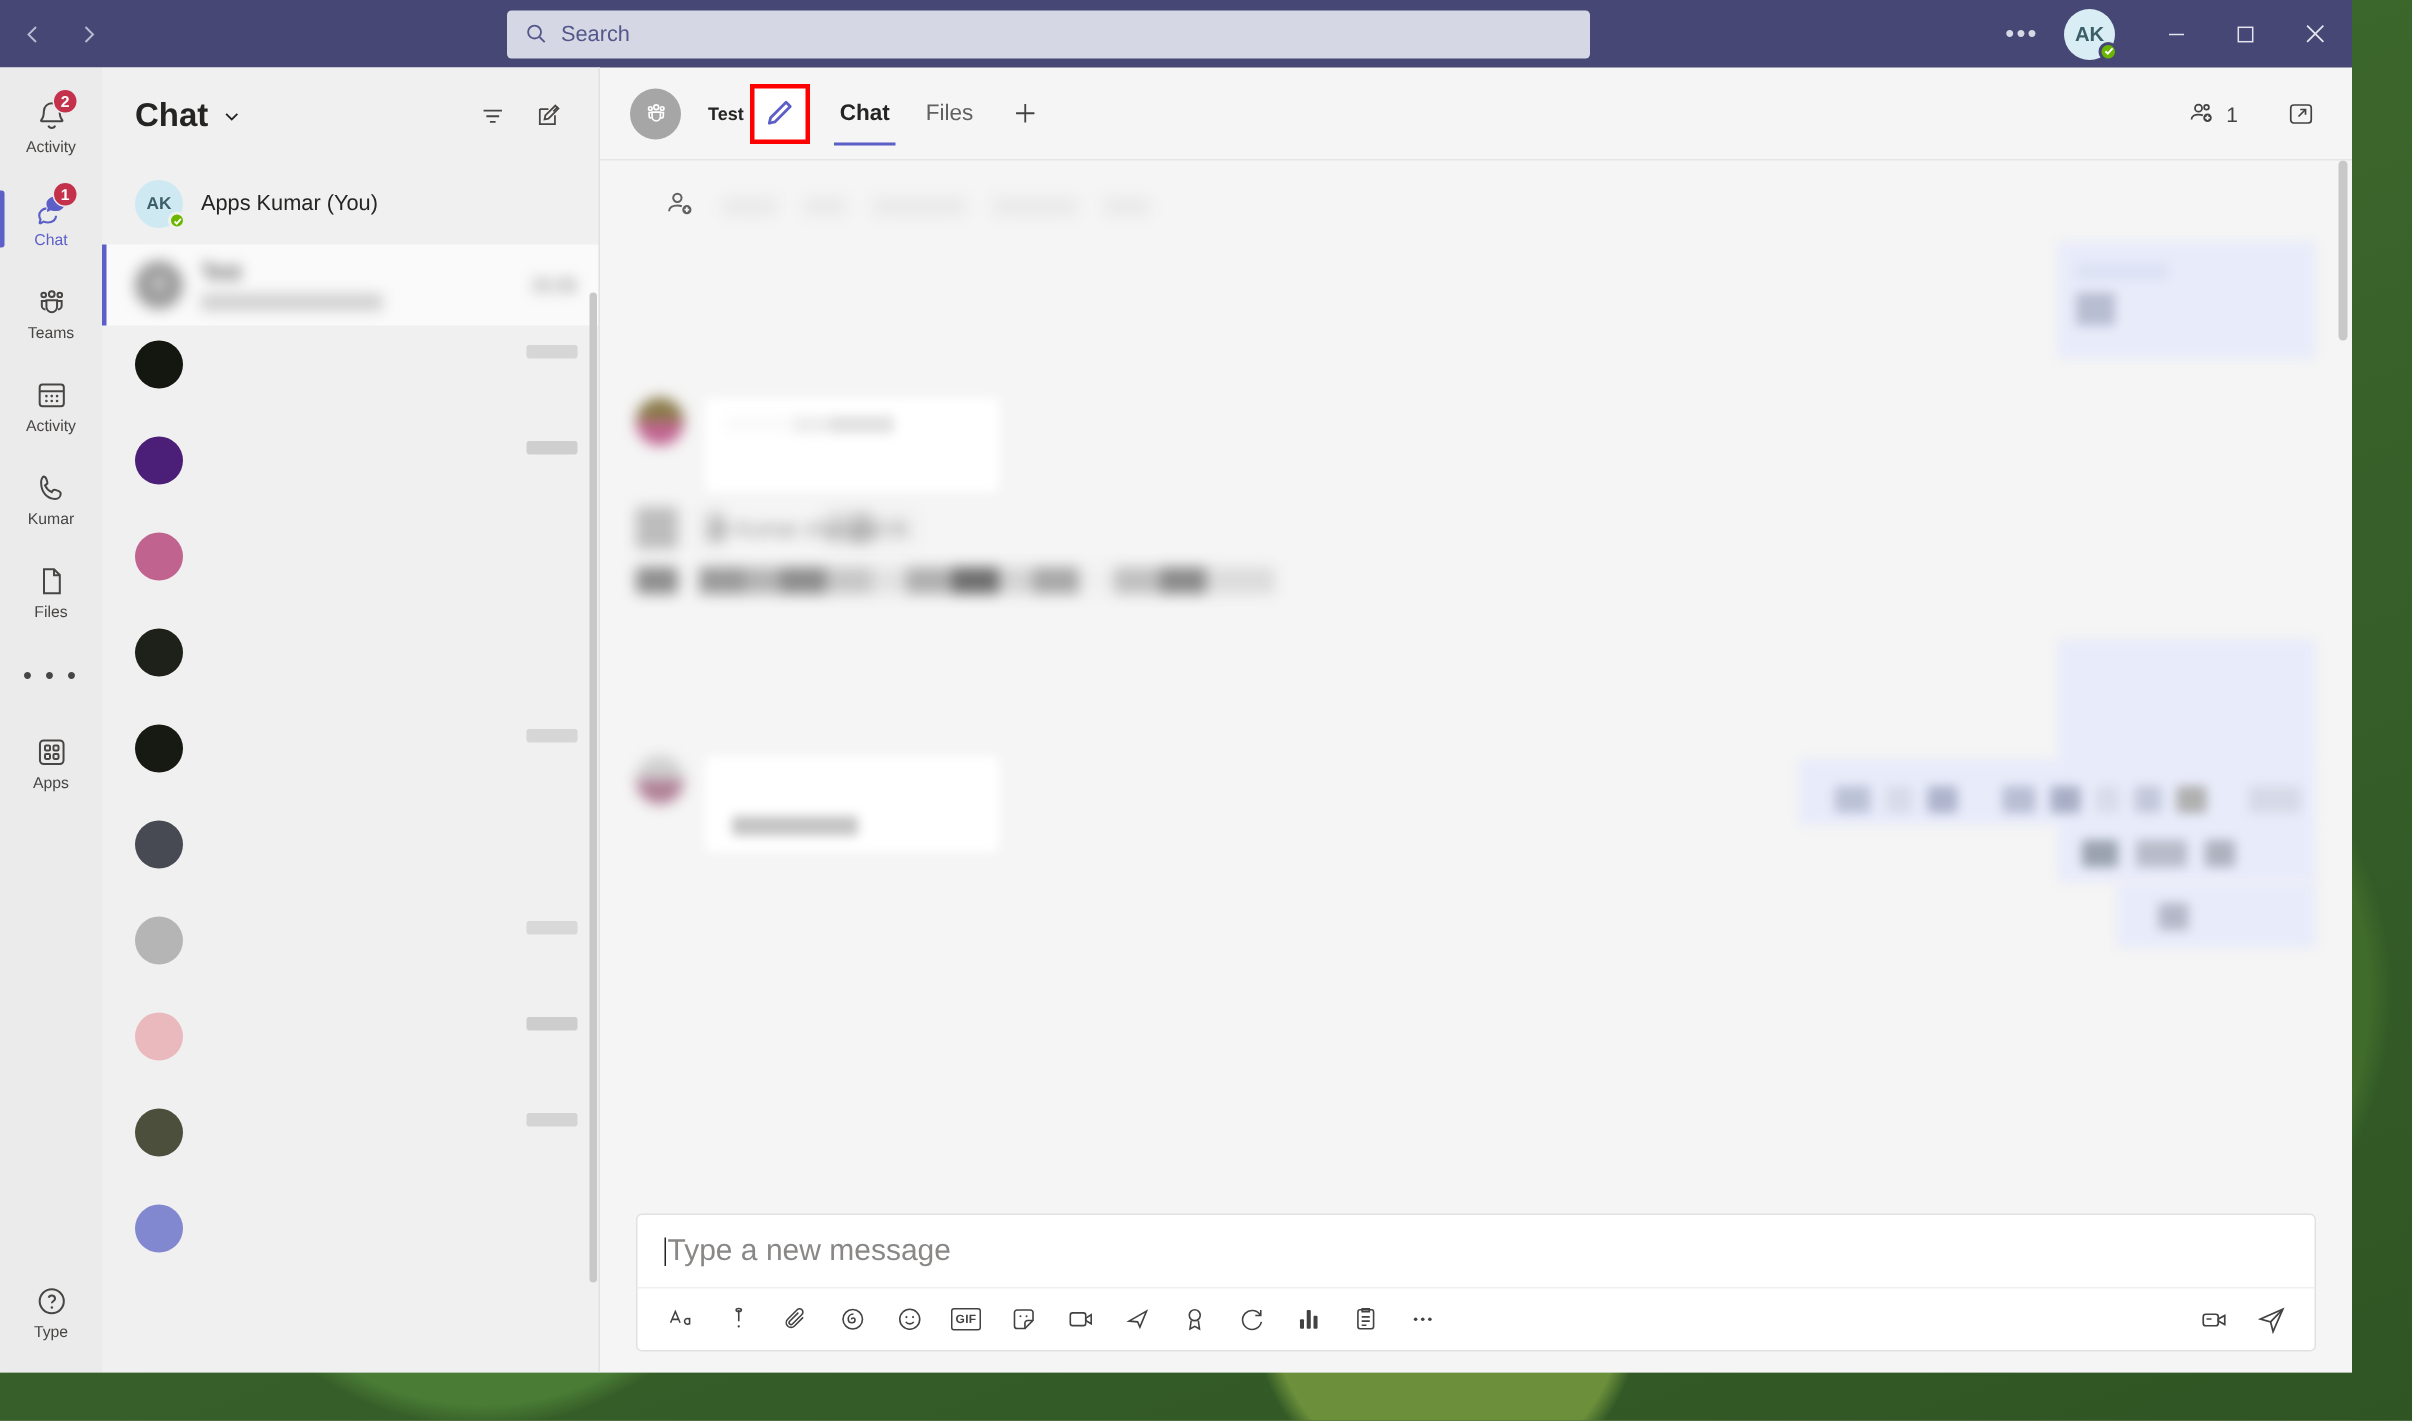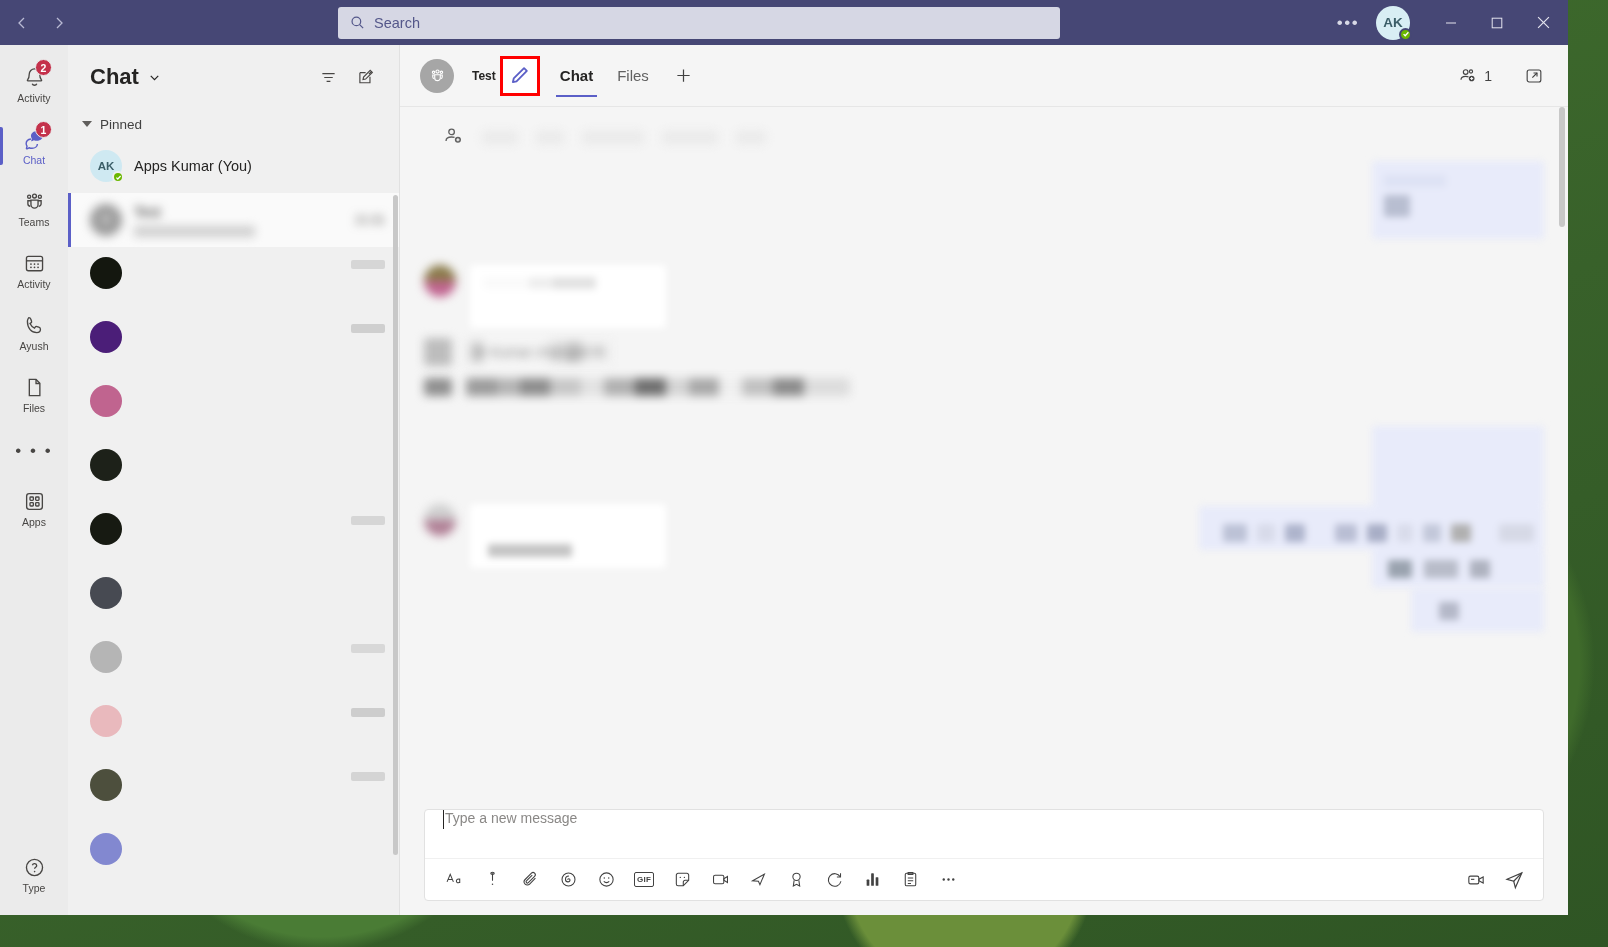--- a/index.html
+++ b/index.html
@@ -217,22 +217,22 @@
   .m-right { display: flex; justify-content: flex-end; margin-top: 12px; }
   .m-bub-blue { background: #e8ebfa; border-radius: 3px; padding: 10px 14px; }
   .tl { height: 12px; border-radius: 2px; margin-bottom: 8px; }
 
   
   .compose-wrap { padding: 0 24px 14px 24px; }
   .compose {
     background: #fff; border: 1px solid #e1e1e1; border-radius: 4px;
   }
   .compose-input {
-    height: 48px; display: flex; align-items: flex-start; padding: 0 18px;
-    color: #8a8886; font-size: 14px; position: relative;
+    height: 48px; display: flex; align-items: center; padding: 0 18px;
+    color: #8a8886; font-size: 20px; position: relative;
   }
   .caret {
     width: 1px; height: 19px; background: #252423; margin-right: 1px;
   }
   .compose-tools {
     height: 42px; display: flex; align-items: center; gap: 0;
     padding: 0 10px; border-top: 1px solid #f0f0f0;
   }
   .tool {
     width: 38px; height: 34px; display: flex; align-items: center; justify-content: center;
@@ -365,21 +365,21 @@
         </span>
         <span>Activity</span>
       </div>
 
       <div class="rail-item">
         <span class="ico">
           <svg viewBox="0 0 24 24" width="23" height="23" fill="none" stroke="currentColor" stroke-width="1.4">
               <path d="M6.2 3.8c1.2 0 1.6.6 2 1.7l.7 2c.3.8.1 1.3-.6 1.8l-1 .7c.9 2 2.6 3.8 4.7 4.7l.7-1c.5-.7 1-.9 1.8-.6l2 .7c1.1.4 1.7.8 1.7 2 0 2.2-1.8 3.6-3.8 3.6C8.8 19.4 4.6 15 4.6 7.6c0-2 1.4-3.8 1.6-3.8Z"></path>
             </svg>
         </span>
-        <span>Ayush</span>
+        <span>Kumar</span>
       </div>
 
       <div class="rail-item">
         <span class="ico">
           <svg viewBox="0 0 24 24" width="23" height="23" fill="none" stroke="currentColor" stroke-width="1.4">
               <path d="M6.6 3.6h7l4 4v12.8H6.6Z"></path>
               <path d="M13.6 3.6v4.2h4"></path>
             </svg>
         </span>
         <span>Files</span>
@@ -429,24 +429,20 @@
         </span>
         <span class="cl-icon-btn">
           <svg viewBox="0 0 20 20" width="18" height="18" fill="none" stroke="currentColor" stroke-width="1.3">
               <path d="M16.5 3.6 L13.2 6.9"></path>
               <path d="M3.2 5.2h6.4M3.2 5.2v11.2h11.2V9.8"></path>
               <path d="M14.7 2.6 17 4.9 9.6 12.3l-2.9.6.6-2.9Z"></path>
             </svg>
         </span>
       </div>
 
-      <div class="group-head">
-        <span class="tri"></span>
-        <span>Pinned</span>
-      </div>
       <div class="chat-row">
         <span class="av" style="background:#cfe9f2;color:#3b5e68;">
           <span>AK</span>
           <span class="presence-sm">
             <svg viewBox="0 0 10 10" fill="none" stroke="#fff" stroke-width="1.8">
                 <path d="M2 5.2 L4 7.2 L8 2.8"></path>
               </svg>
           </span>
         </span>
         <span class="name">Apps Kumar (You)</span>

